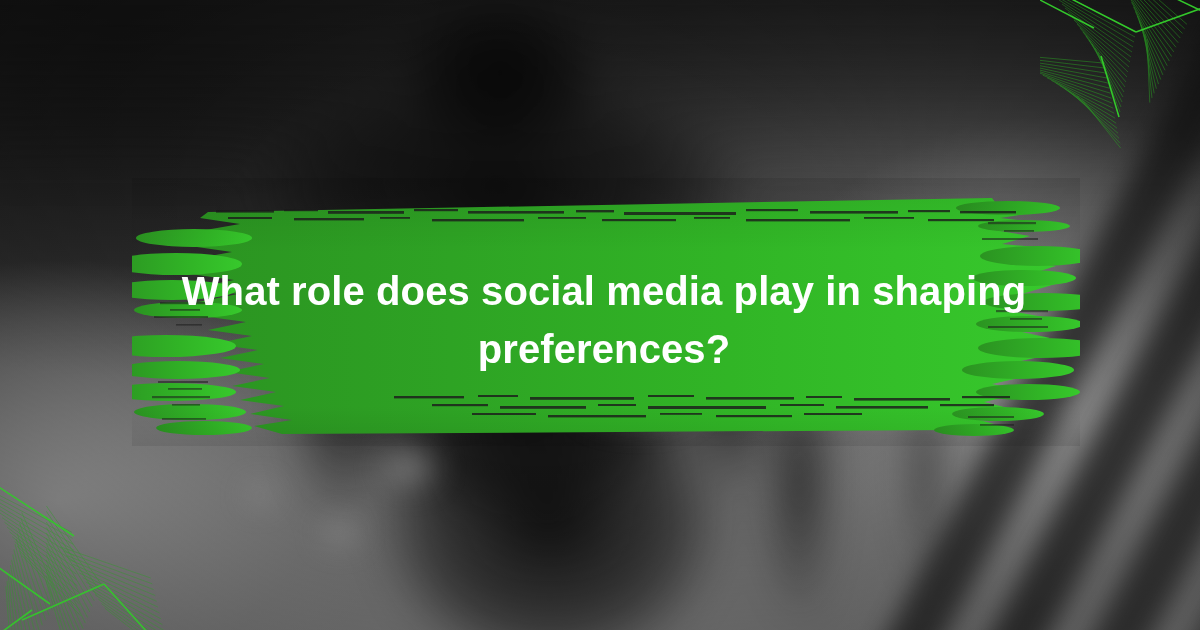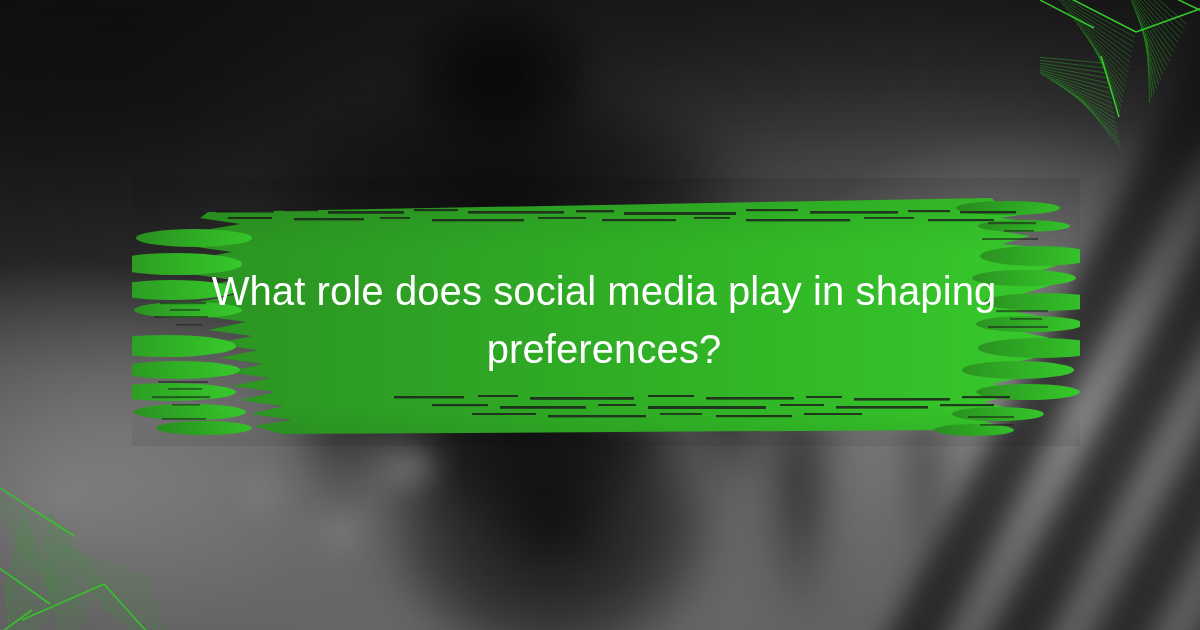--- a/index.html
+++ b/index.html
@@ -106,21 +106,21 @@
 
   
   #headline {
     position: absolute;
     left: 150px;
     top: 262px;
     width: 908px;
     text-align: center;
     color: #ffffff;
     font-size: 40px;
-    font-weight: 400;
+    font-weight: 700;
     line-height: 58px;
     letter-spacing: 0.1px;
     white-space: pre-line;
     text-rendering: optimizeLegibility;
   }
 </style>
 </head>
 <body>
 
 <div id="card">

